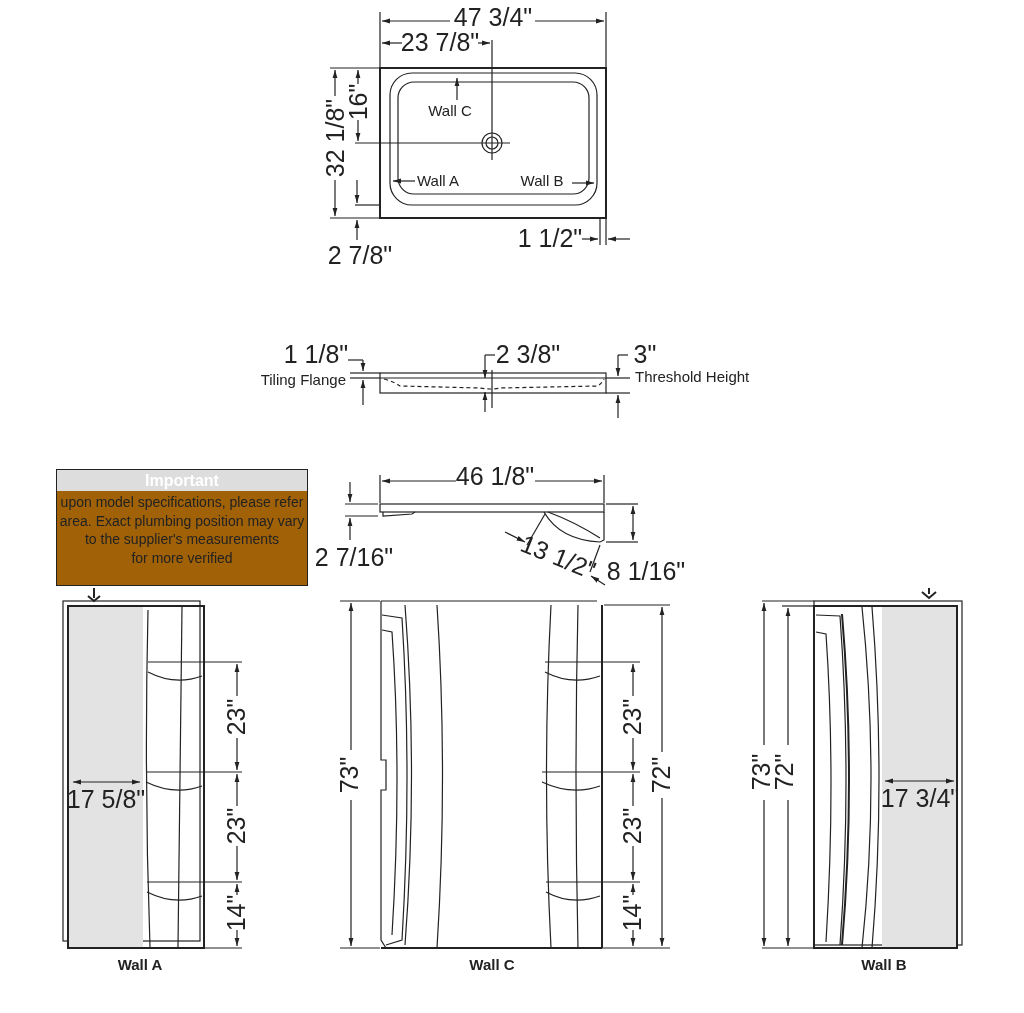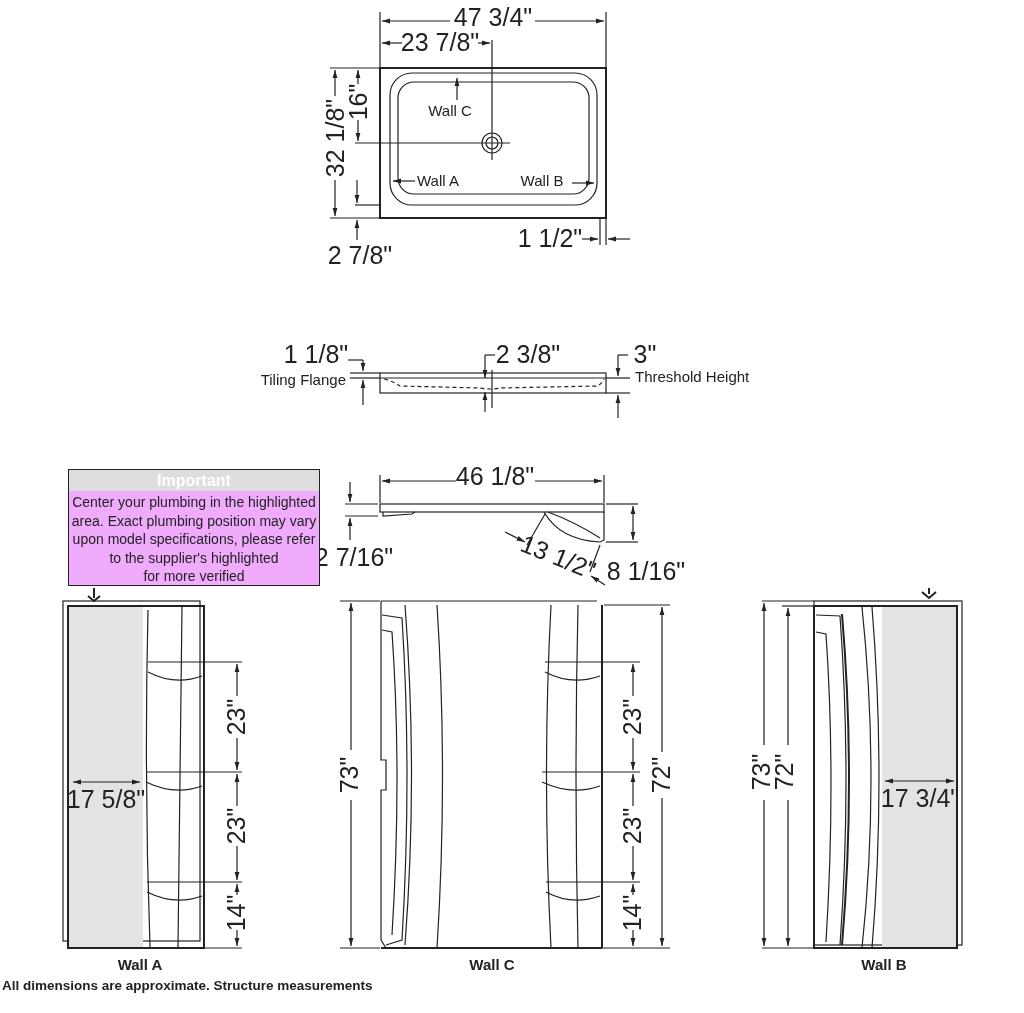--- a/index.html
+++ b/index.html
@@ -4,22 +4,22 @@
 <style>
   html, body { margin: 0; padding: 0; background: #fff; }
   body { width: 1024px; height: 1013px; position: relative; overflow: hidden;
          font-family: "Liberation Sans", sans-serif; color: #222; }
   svg { position: absolute; left: 0; top: 0; }
   .dim { font-family: "Liberation Sans", sans-serif; font-size: 25px; fill: #222; }
   .lbl { font-family: "Liberation Sans", sans-serif; font-size: 15px; fill: #222; }
   .cap { font-family: "Liberation Sans", sans-serif; font-size: 15px; font-weight: bold; fill: #222; }
   .ln { stroke: #222; stroke-width: 1.2; fill: none; }
   .thk { stroke: #222; stroke-width: 2; fill: none; }
-  .important-box { position: absolute; left: 68px; top: 469px; width: 252px; height: 117px;
-       border: 1px solid #222; background: #f0abfc; box-sizing: border-box; }
+  .important-box { position: absolute; left: 56px; top: 469px; width: 252px; height: 117px;
+       border: 1px solid #222; background: #a16207; box-sizing: border-box; }
   .important-head { background: #ddd; color: #fff; font-weight: bold; text-align: center;
        font-size: 16px; height: 21px; line-height: 21px; }
   .important-body { font-size: 14px; text-align: center; line-height: 18.5px; padding-top: 2px; color: #222; }
   .disclaimer { position: absolute; left: 2px; top: 976px; font-size: 13.5px; font-weight: bold;
        line-height: 19px; color: #222; }
 </style>
 </head>
 <body>
 
 <svg width="1024" height="1013" viewBox="0 0 1024 1013">
@@ -224,23 +224,21 @@
   </g>
   <text transform="translate(770,772) rotate(-90)" text-anchor="middle" class="dim">73"</text>
   <text transform="translate(793,772) rotate(-90)" text-anchor="middle" class="dim">72"</text>
   <text x="920" y="807" text-anchor="middle" class="dim">17 3/4"</text>
   <text x="884" y="970" text-anchor="middle" class="cap">Wall B</text>
 </svg>
 
 <div class="important-box">
   <div class="important-head">Important</div>
   <div class="important-body">
-    <div>Center your plumbing in the highlighted</div>
+    <div>upon model specifications, please refer</div>
     <div>area. Exact plumbing position may vary</div>
-    <div>upon model specifications, please refer</div>
-    <div>to the supplier's highlighted</div>
+    <div>to the supplier's measurements</div>
     <div>for more verified</div>
   </div>
 </div>
 
 <div class="disclaimer">
-  <div>All dimensions are approximate. Structure measurements</div>
 </div>
 
 </body></html>

